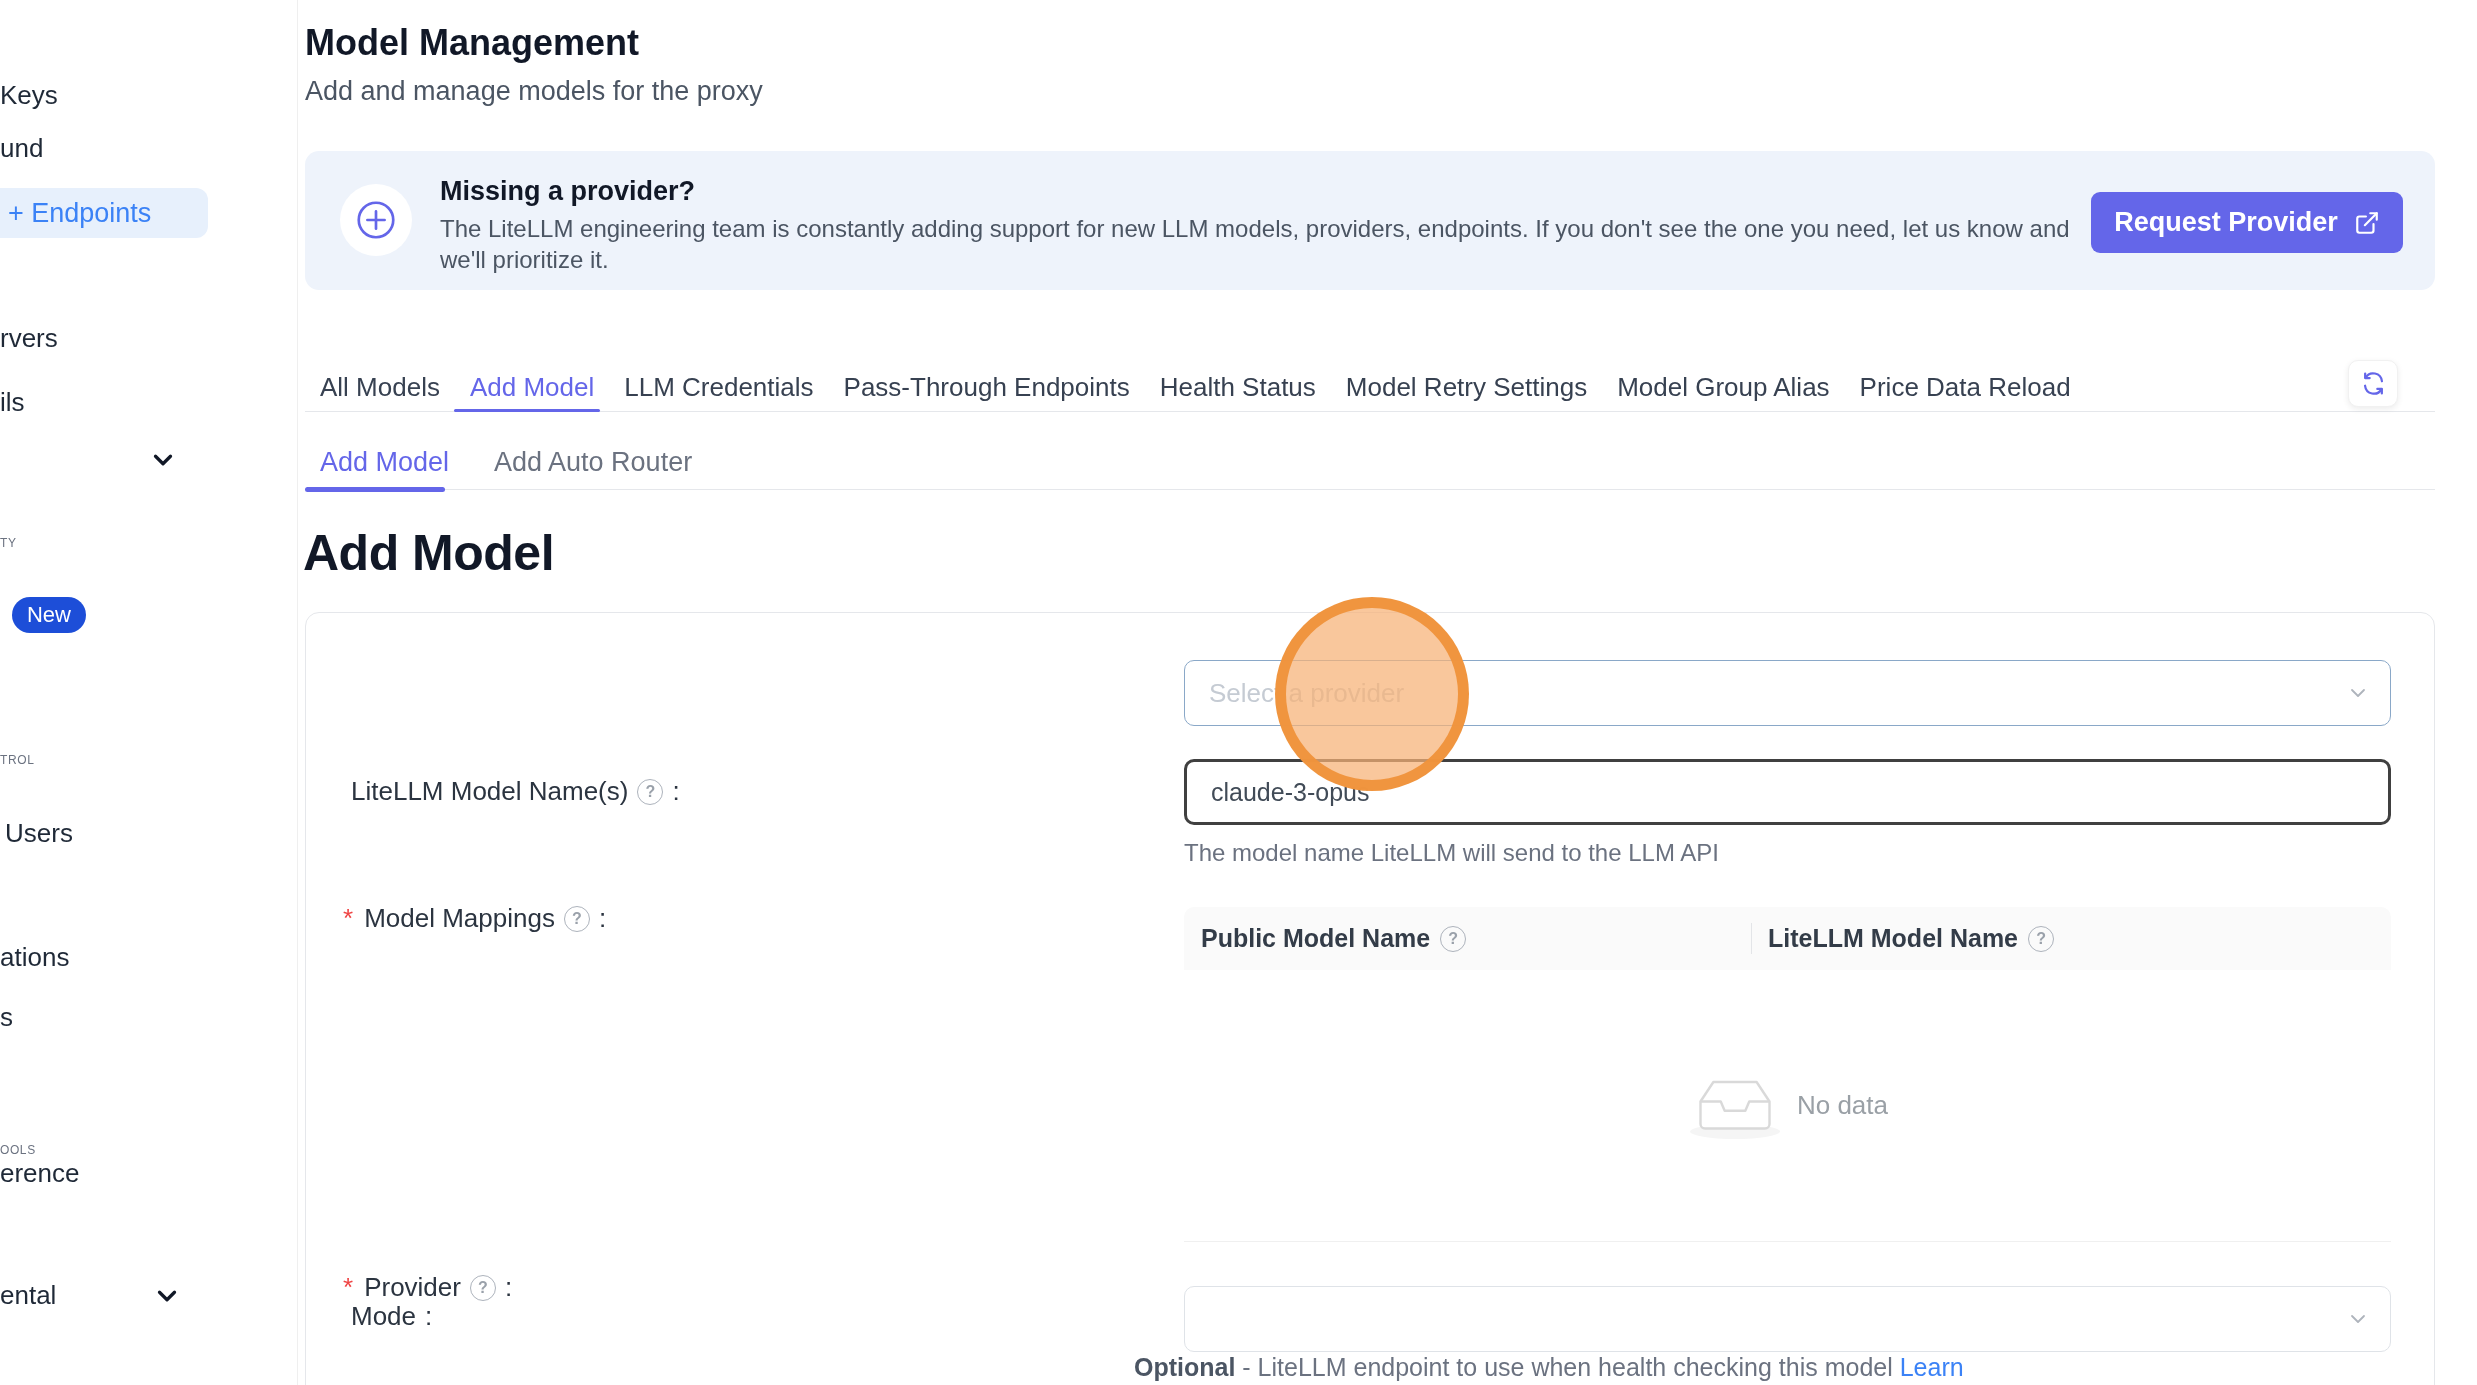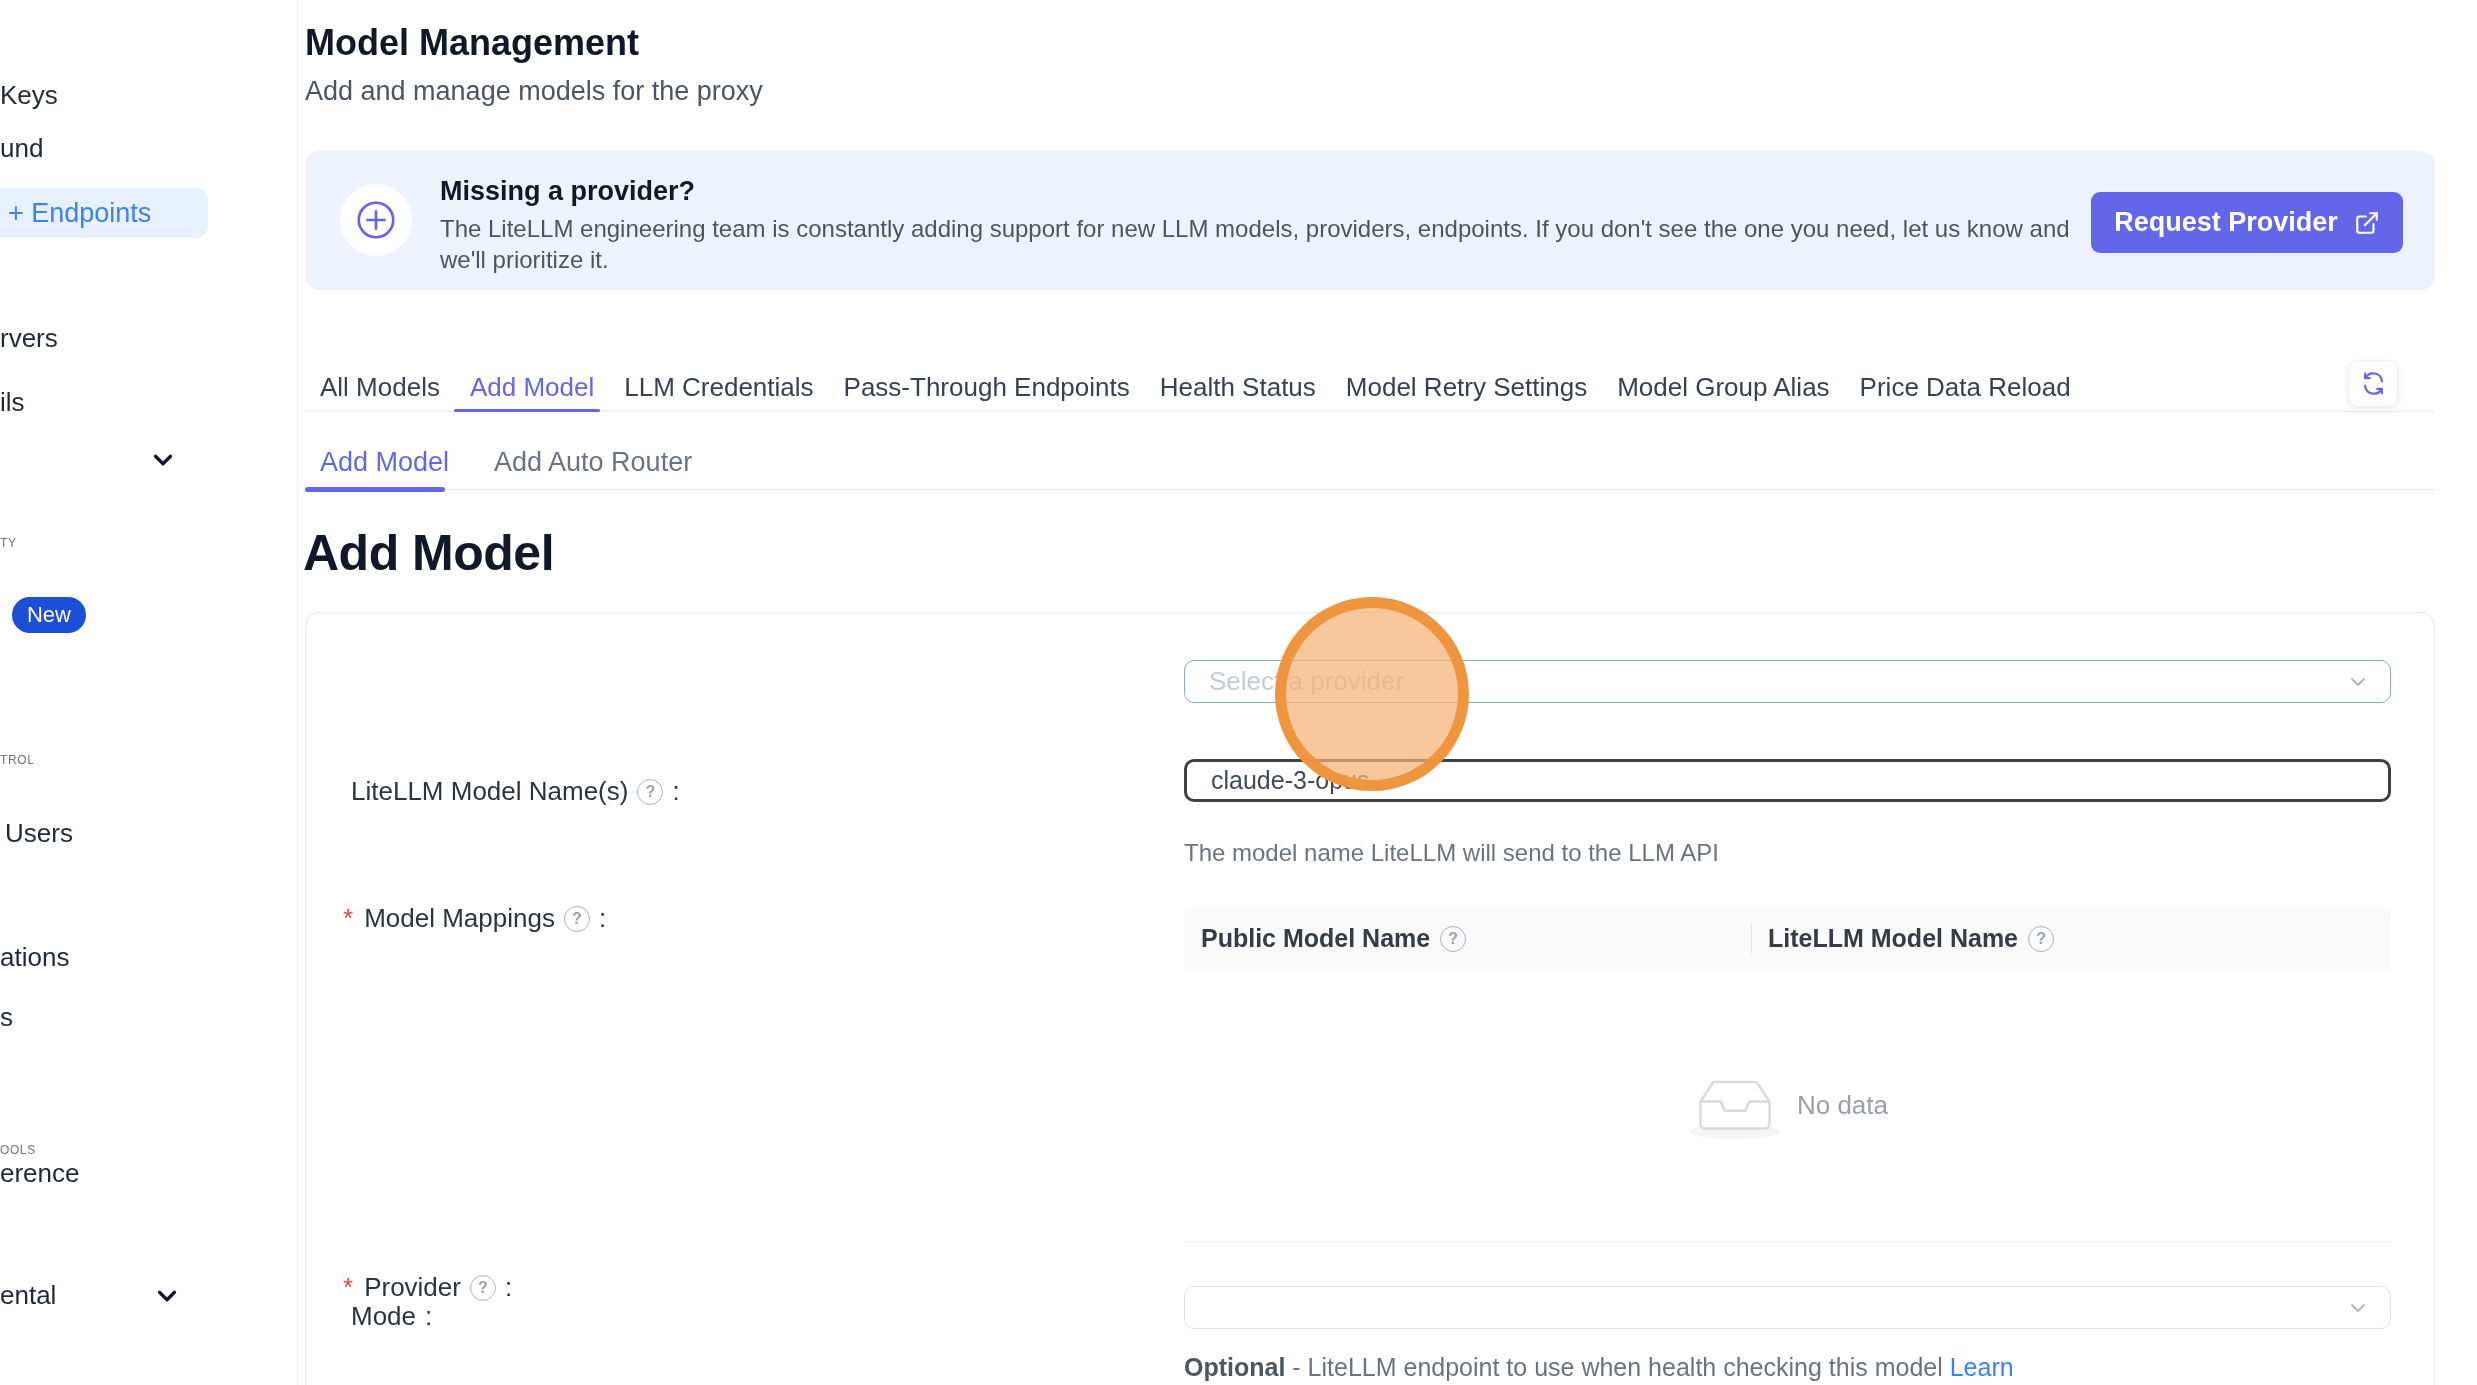--- a/index.html
+++ b/index.html
@@ -46,40 +46,40 @@
 
   
   .form-heading { position:absolute; left:303px; top:524px; font-size:50px; font-weight:700; color:#111827; letter-spacing:-0.5px; }
   .card { position:absolute; left:305px; top:612px; width:2130px; height:900px; background:#fff; border:1px solid #e5e7eb; border-radius:14px; }
 
   .f-label { position:absolute; left:37px; display:flex; align-items:center; gap:9px; font-size:26px; color:#2b3440; }
   .req { color:#ef4444; font-size:26px; margin-right:2px; }
   .help { display:inline-flex; align-items:center; justify-content:center; width:26px; height:26px; border:1.5px solid #adb3bc; border-radius:50%; color:#9aa1aa; font-size:16px; font-weight:700; }
   .colon { color:#2b3440; }
 
-  .select, .tinput { position:absolute; left:878px; width:1207px; height:43px; background:#fff; border-radius:10px; display:flex; align-items:center; padding:0 24px; font-size:26px; }
+  .select, .tinput { position:absolute; left:878px; width:1207px; height:66px; background:#fff; border-radius:10px; display:flex; align-items:center; padding:0 24px; font-size:26px; }
   .select { border:1px solid #8aa8c8; cursor:pointer; }
   .select.gray { border:1px solid #dfe3e8; }
   .placeholder { color:#c5cbd3; }
   .chev-down { position:absolute; right:20px; top:50%; transform:translateY(-50%); color:#aeb4bc; }
   .tinput { border:3px solid #404040; color:#414b57; font-size:25px; font-family:inherit; }
   .f-helper { position:absolute; left:878px; font-size:24px; color:#6b7280; white-space:nowrap; }
 
   
   .mtable { position:absolute; left:878px; top:294px; width:1207px; }
   .mtable-header { position:relative; display:flex; height:63px; background:#fafafa; border-radius:10px 10px 0 0; align-items:center; }
   .mcol { display:flex; align-items:center; gap:10px; font-size:25px; font-weight:700; color:#333c48; }
   .mcol1 { width:567px; padding-left:17px; }
   .mcol2 { flex:1; padding-left:17px; }
   .mdivider { position:absolute; left:567px; top:16px; width:1px; height:31px; background:#e3e5e8; }
   .mtable-body { height:272px; border-bottom:1px solid #f0f0f0; display:flex; align-items:center; justify-content:center; gap:14px; }
   .nodata { font-size:26px; color:#9aa0a6; }
 
   
-  .mode-helper { position:absolute; left:878px; top:740px; font-size:25px; color:#6b7280; white-space:nowrap; }
+  .mode-helper { position:absolute; left:828px; top:740px; font-size:25px; color:#6b7280; white-space:nowrap; }
   .mode-helper .b { font-weight:700; color:#4b5563; }
   .mode-helper .lnk { color:#3b82f6; cursor:pointer; }
 
   
   .click-ring { position:absolute; left:1275px; top:597px; width:194px; height:194px; border-radius:50%; background:rgba(246,178,118,0.72); border:11px solid rgba(240,146,59,0.95); z-index:50; pointer-events:none; }
 
   svg { display:block; }
 </style>
 </head>
 <body>

